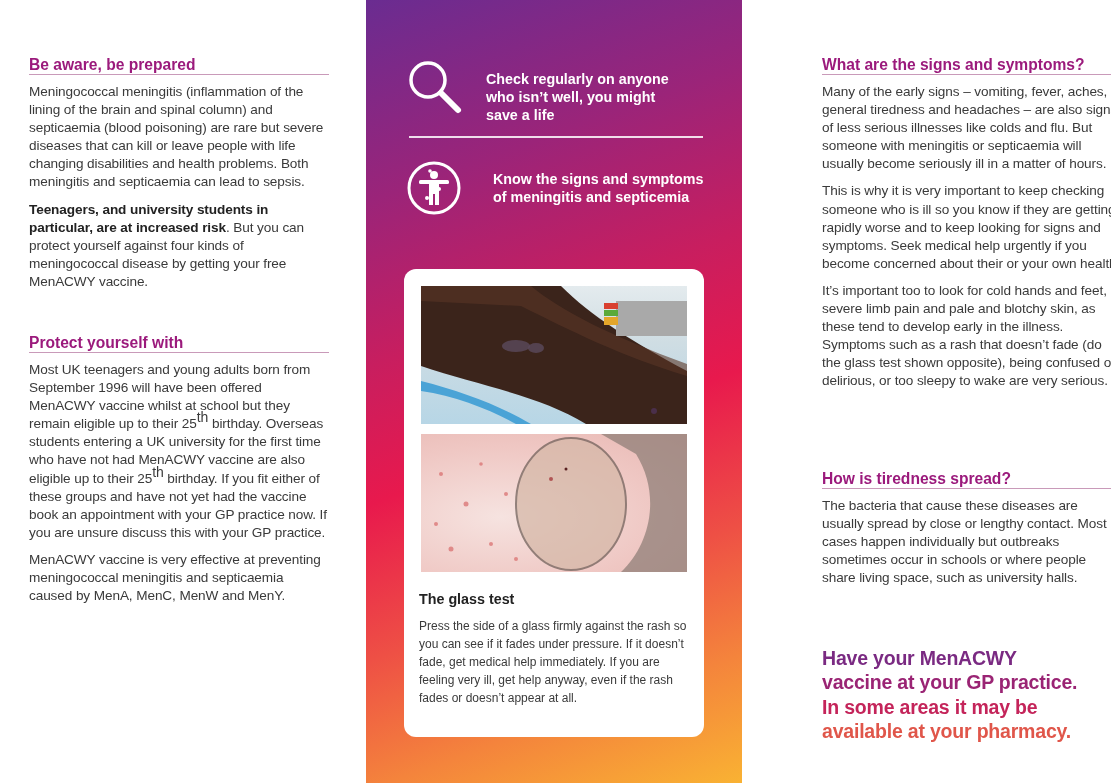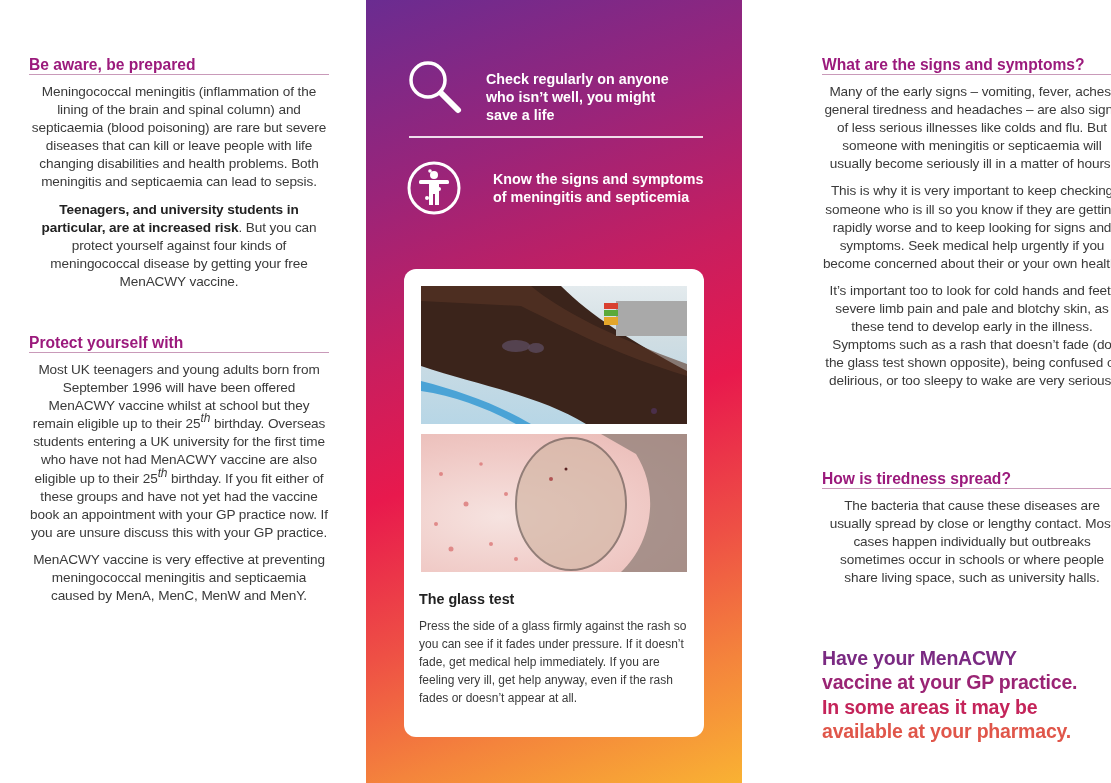--- a/index.html
+++ b/index.html
@@ -10,23 +10,23 @@
     .panel-left { left: 0; width: 366px; }
     .panel-mid { left: 366px; width: 376px;
       background: linear-gradient(160deg, #6a2c91 0%, #9b2479 22%, #c81e5f 40%, #e8194d 55%, #ee5045 72%, #f4843c 86%, #f9b233 100%);
     }
     .panel-right { left: 784px; width: 397px; }
 
     .col { position: absolute; left: 29px; width: 300px; }
     .panel-right .col { left: 38px; width: 300px; }
 
     h2.sec { color: #9b1a7c; font-weight: bold; font-size: 15.6px; line-height: 18px; border-bottom: 1px solid #c99ab9; margin-bottom: 8px; }
-    p.body { font-size: 13.6px; line-height: 18.1px; color: #3a3a3a; margin-bottom: 9px; letter-spacing: -0.1px; text-align: center; }
+    p.body { font-size: 13.6px; line-height: 18.1px; color: #3a3a3a; margin-bottom: 9px; letter-spacing: -0.1px; }
     p.body b { color: #222; font-weight: bold; }
-    sup { font-size: 12px; line-height: 0; vertical-align: super; font-style: italic; }
+    sup { font-size: 14px; line-height: 0; vertical-align: super; }
 
     .promo { position: absolute; left: 38px; top: 646px; width: 320px; font-weight: bold; font-size: 19.5px; line-height: 24.3px; letter-spacing: -0.2px; }
     .promo span { display: block; }
 
     .feature { position: absolute; left: 40px; width: 300px; display: flex; align-items: flex-start; }
     .feature .ic { width: 58px; height: 58px; flex: 0 0 58px; }
     .feature .txt { margin-left: 22px; color: #ffffff; font-weight: bold; font-size: 14.3px; line-height: 18px; }
     .divider { position: absolute; left: 43px; width: 294px; height: 2px; background: rgba(255,255,255,0.85); }
 
     .card { position: absolute; left: 38px; top: 269px; width: 300px; height: 468px; background: #fff; border-radius: 12px; }

